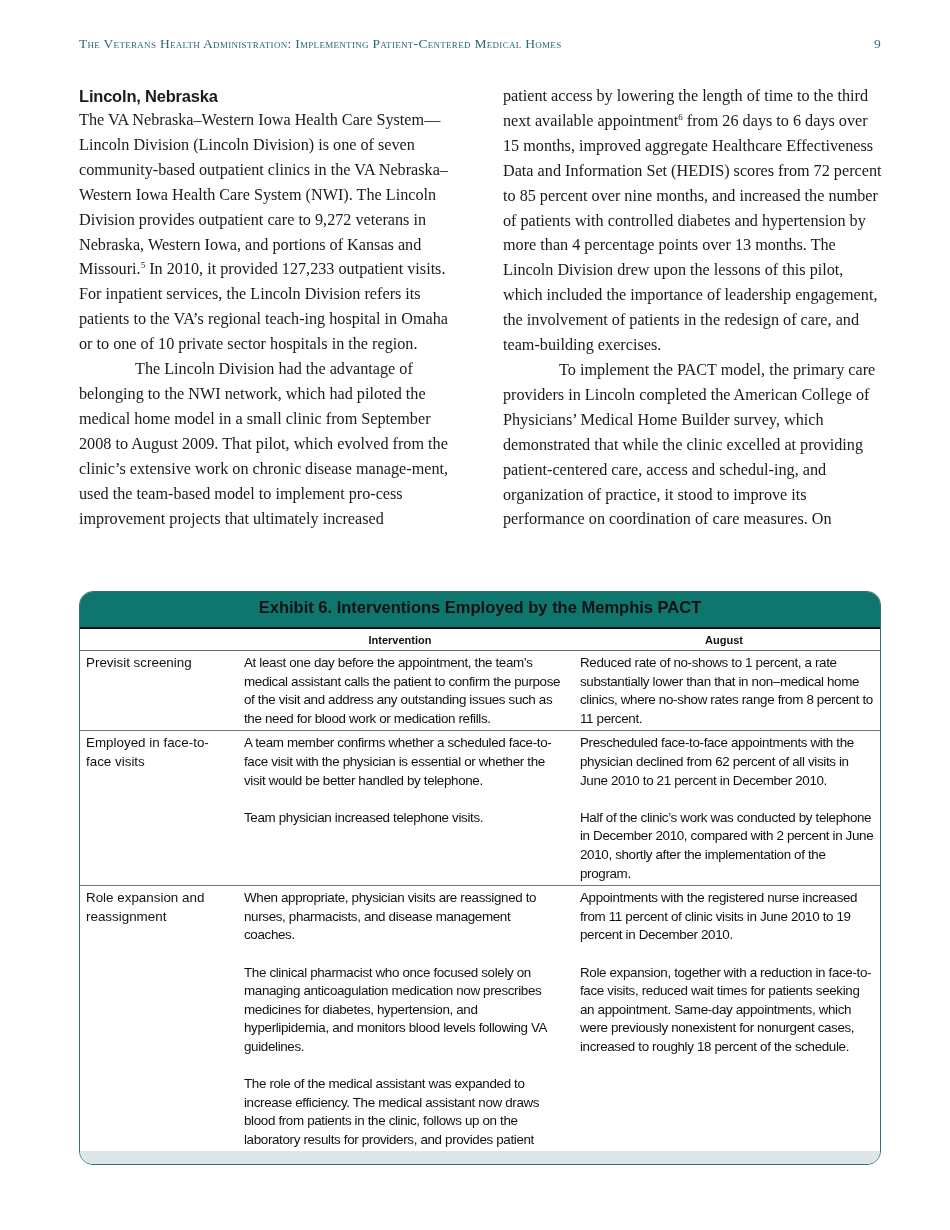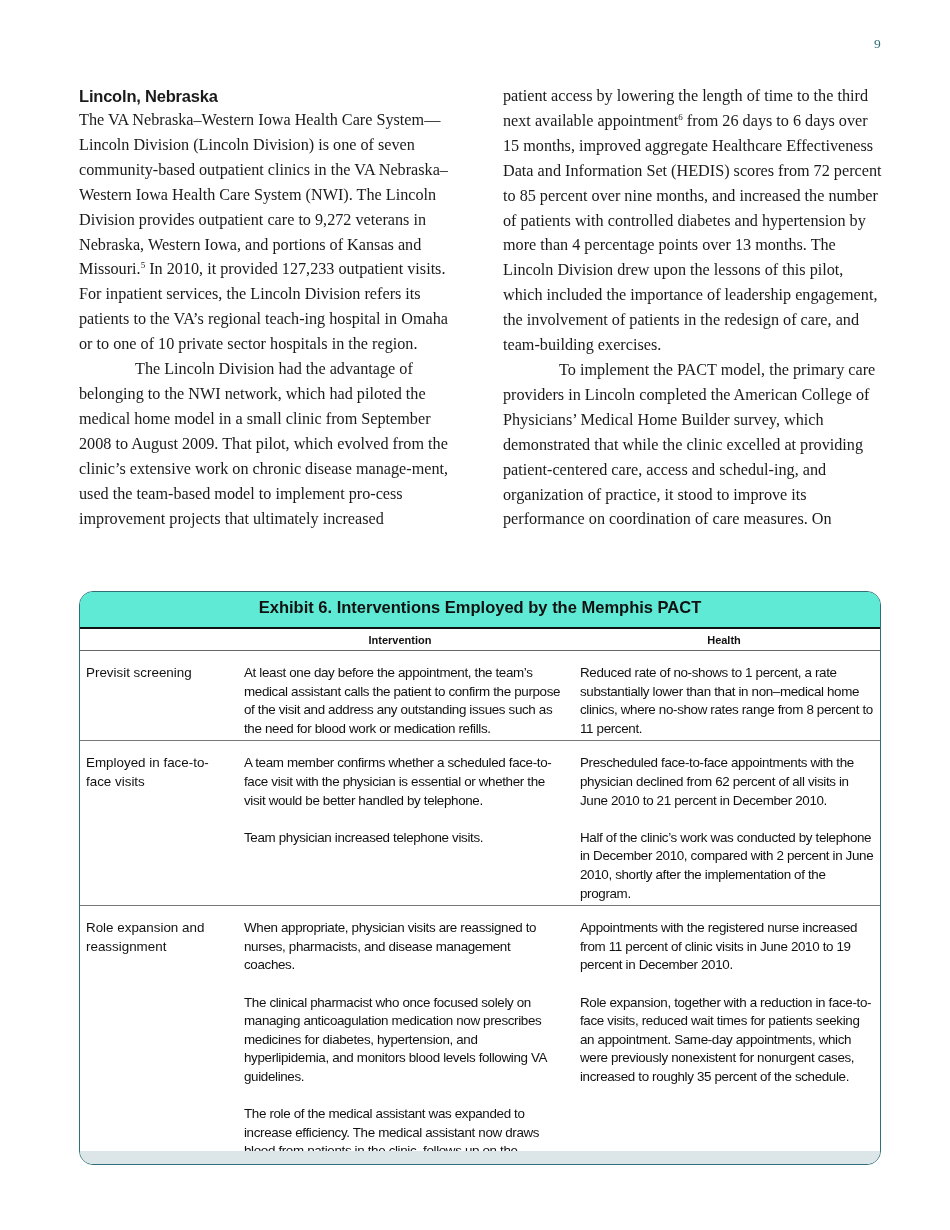--- a/index.html
+++ b/index.html
@@ -8,37 +8,38 @@
     .running-head .title { position: absolute; left: 0; top: 0; }
     .running-head .page-num { position: absolute; right: 0; top: 0; font-variant: normal; }
     .col { position: absolute; top: 84px; width: 385px; font-size: 16.2px; line-height: 24.9px; }
     .col.left { left: 79px; }
     .col.right { left: 503px; width: 380px; }
     .col p { margin: 0; }
     .col p.indent { text-indent: 56px; }
     .col h2 { margin: 0; font-family: Liberation Sans, sans-serif; font-weight: 900; font-size: 16.5px; line-height: 24px; letter-spacing: -0.2px; }
     sup { font-size: 9px; line-height: 0; vertical-align: 6px; }
     .exhibit { position: absolute; left: 79px; top: 591px; width: 802px; height: 574px; border: 1.5px solid #2c6f78; border-radius: 14px; box-sizing: border-box; overflow: hidden; background: #fff; font-family: "Liberation Sans", sans-serif; }
-    .exhibit-title { height: 35px; background: #5eead4; border-bottom: 2.5px solid #111; text-align: center; font-weight: bold; font-size: 16.5px; line-height: 30px; color: #111; }
+    .exhibit-title { height: 35px; background: #0f766e; border-bottom: 2.5px solid #111; text-align: center; font-weight: bold; font-size: 16.5px; line-height: 30px; color: #111; }
     table { border-collapse: collapse; width: 100%; font-size: 13.4px; line-height: 18.6px; color: #111; }
     th { font-weight: bold; font-size: 11px; padding: 1px 0 0; height: 20px; border-bottom: 1.5px solid #666; text-align: center; }
-    td { vertical-align: top; padding: 13px 6px 2px 6px; border-bottom: 1px solid #777; }
+    td { vertical-align: top; padding: 3px 6px 2px 6px; border-bottom: 1px solid #777; }
     td.c1 { width: 140px; }
     td.c2 { width: 318px; padding-left: 12px; }
     td.c3 { padding-left: 12px; padding-right: 4px; }
     td p { margin: 0; }
     td p + p { margin-top: 18.6px; }
     tr.last td { border-bottom: 1.5px solid #666; }
     .exhibit-footer { position: absolute; left: 0; right: 0; bottom: 0; height: 13px; background: #dce6e8; }
     .cond { letter-spacing: -0.35px; }
   </style>
 </head>
 <body>
 
 <div class="running-head">
+  <span class="title">The Veterans Health Administration: Implementing Patient-Centered Medical Homes</span>
   <span class="page-num">9</span>
 </div>
 
 <div class="col left">
   <h2>Lincoln, Nebraska</h2>
   <p><span>The VA Nebraska–Western Iowa Health Care System—Lincoln Division (Lincoln Division) is one of seven community-based outpatient clinics in the VA Nebraska–Western Iowa Health Care System (NWI). The Lincoln Division provides outpatient care to 9,272 veterans in Nebraska, Western Iowa, and portions of Kansas and Missouri.</span><sup>5</sup><span> In 2010, it provided 127,233 outpatient visits. For inpatient services, the Lincoln Division refers its patients to the VA’s regional teach-ing hospital in Omaha or to one of 10 private sector hospitals in the region.</span></p>
   <p class="indent">The Lincoln Division had the advantage of belonging to the NWI network, which had piloted the medical home model in a small clinic from September 2008 to August 2009. That pilot, which evolved from the clinic’s extensive work on chronic disease manage-ment, used the team-based model to implement pro-cess improvement projects that ultimately increased</p>
 </div>
 
 <div class="col right">
@@ -46,21 +47,21 @@
   <p class="indent">To implement the PACT model, the primary care providers in Lincoln completed the American College of Physicians’ Medical Home Builder survey, which demonstrated that while the clinic excelled at providing patient-centered care, access and schedul-ing, and organization of practice, it stood to improve its performance on coordination of care measures. On</p>
 </div>
 
 <div class="exhibit">
   <div class="exhibit-title">Exhibit 6. Interventions Employed by the Memphis PACT</div>
   <table>
     <thead>
       <tr>
         <th></th>
         <th>Intervention</th>
-        <th>Health</th>
+        <th>August</th>
       </tr>
     </thead>
     <tbody>
       <tr>
         <td class="c1">Previsit screening</td>
         <td class="c2 cond">
           <p>At least one day before the appointment, the team’s medical assistant calls the patient to confirm the purpose of the visit and address any outstanding issues such as the need for blood work or medication refills.</p>
         </td>
         <td class="c3 cond">
           <p>Reduced rate of no-shows to 1 percent, a rate substantially lower than that in non–medical home clinics, where no-show rates range from 8 percent to 11 percent.</p>
@@ -79,19 +80,19 @@
       </tr>
       <tr class="last">
         <td class="c1">Role expansion and reassignment</td>
         <td class="c2 cond">
           <p>When appropriate, physician visits are reassigned to nurses, pharmacists, and disease management coaches.</p>
           <p>The clinical pharmacist who once focused solely on managing anticoagulation medication now prescribes medicines for diabetes, hypertension, and hyperlipidemia, and monitors blood levels following VA guidelines.</p>
           <p>The role of the medical assistant was expanded to increase efficiency. The medical assistant now draws blood from patients in the clinic, follows up on the laboratory results for providers, and provides patient counseling.</p>
         </td>
         <td class="c3 cond">
           <p>Appointments with the registered nurse increased from 11 percent of clinic visits in June 2010 to 19 percent in December 2010.</p>
-          <p>Role expansion, together with a reduction in face-to-face visits, reduced wait times for patients seeking an appointment. Same-day appointments, which were previously nonexistent for nonurgent cases, increased to roughly 35 percent of the schedule.</p>
+          <p>Role expansion, together with a reduction in face-to-face visits, reduced wait times for patients seeking an appointment. Same-day appointments, which were previously nonexistent for nonurgent cases, increased to roughly 18 percent of the schedule.</p>
         </td>
       </tr>
     </tbody>
   </table>
   <div class="exhibit-footer"></div>
 </div>
 
 </body></html>

